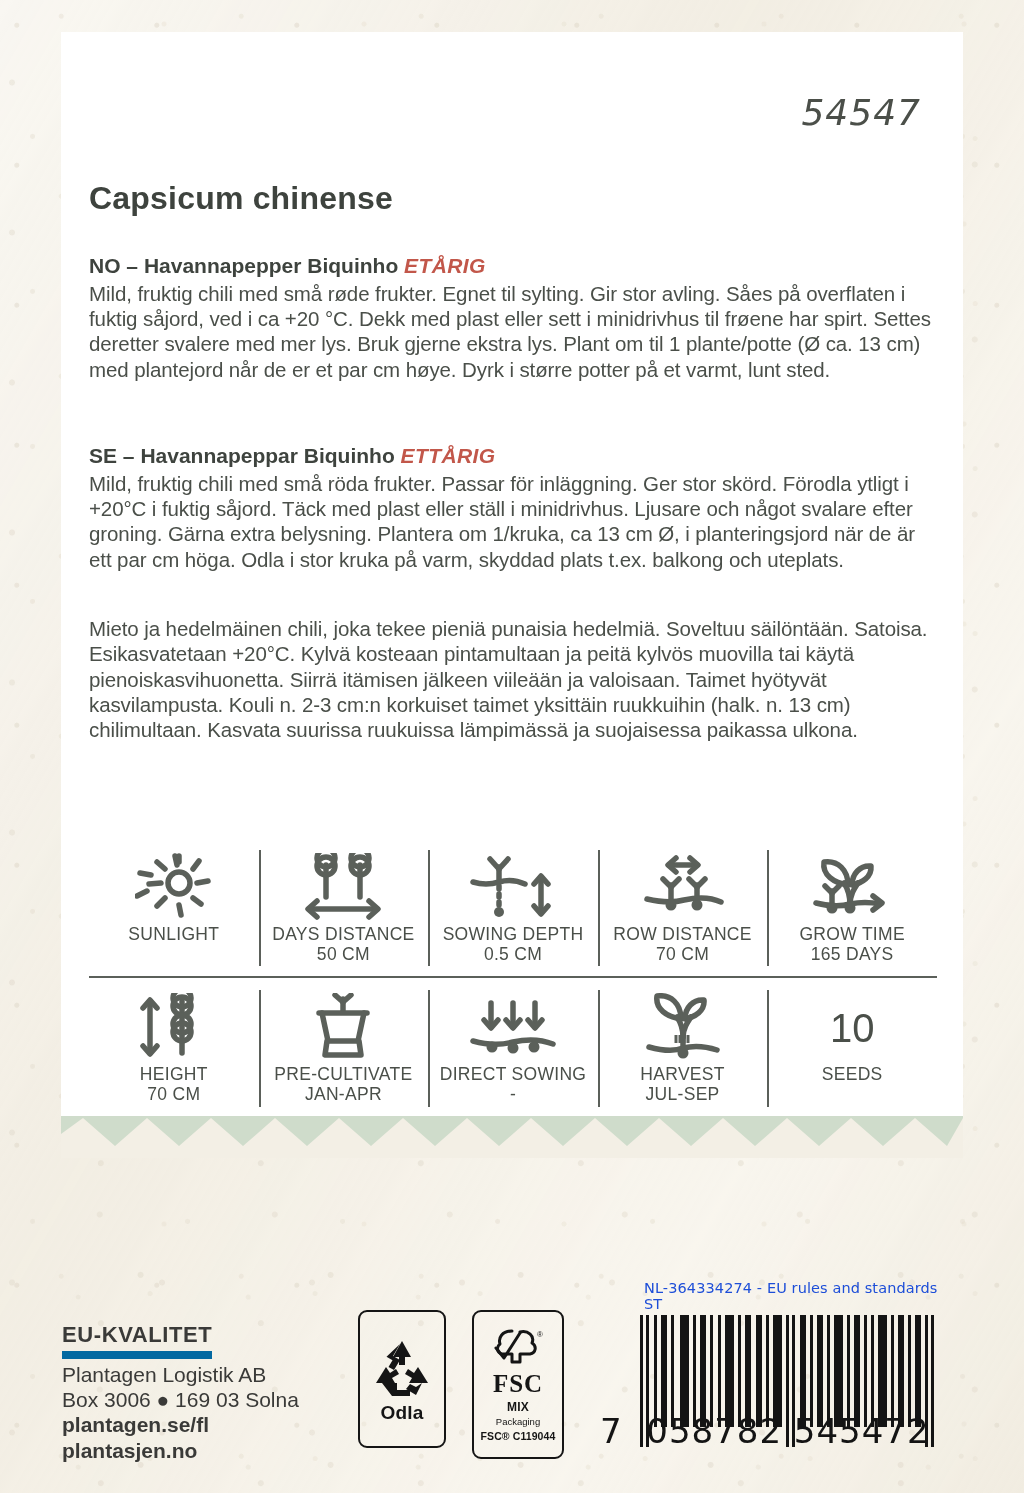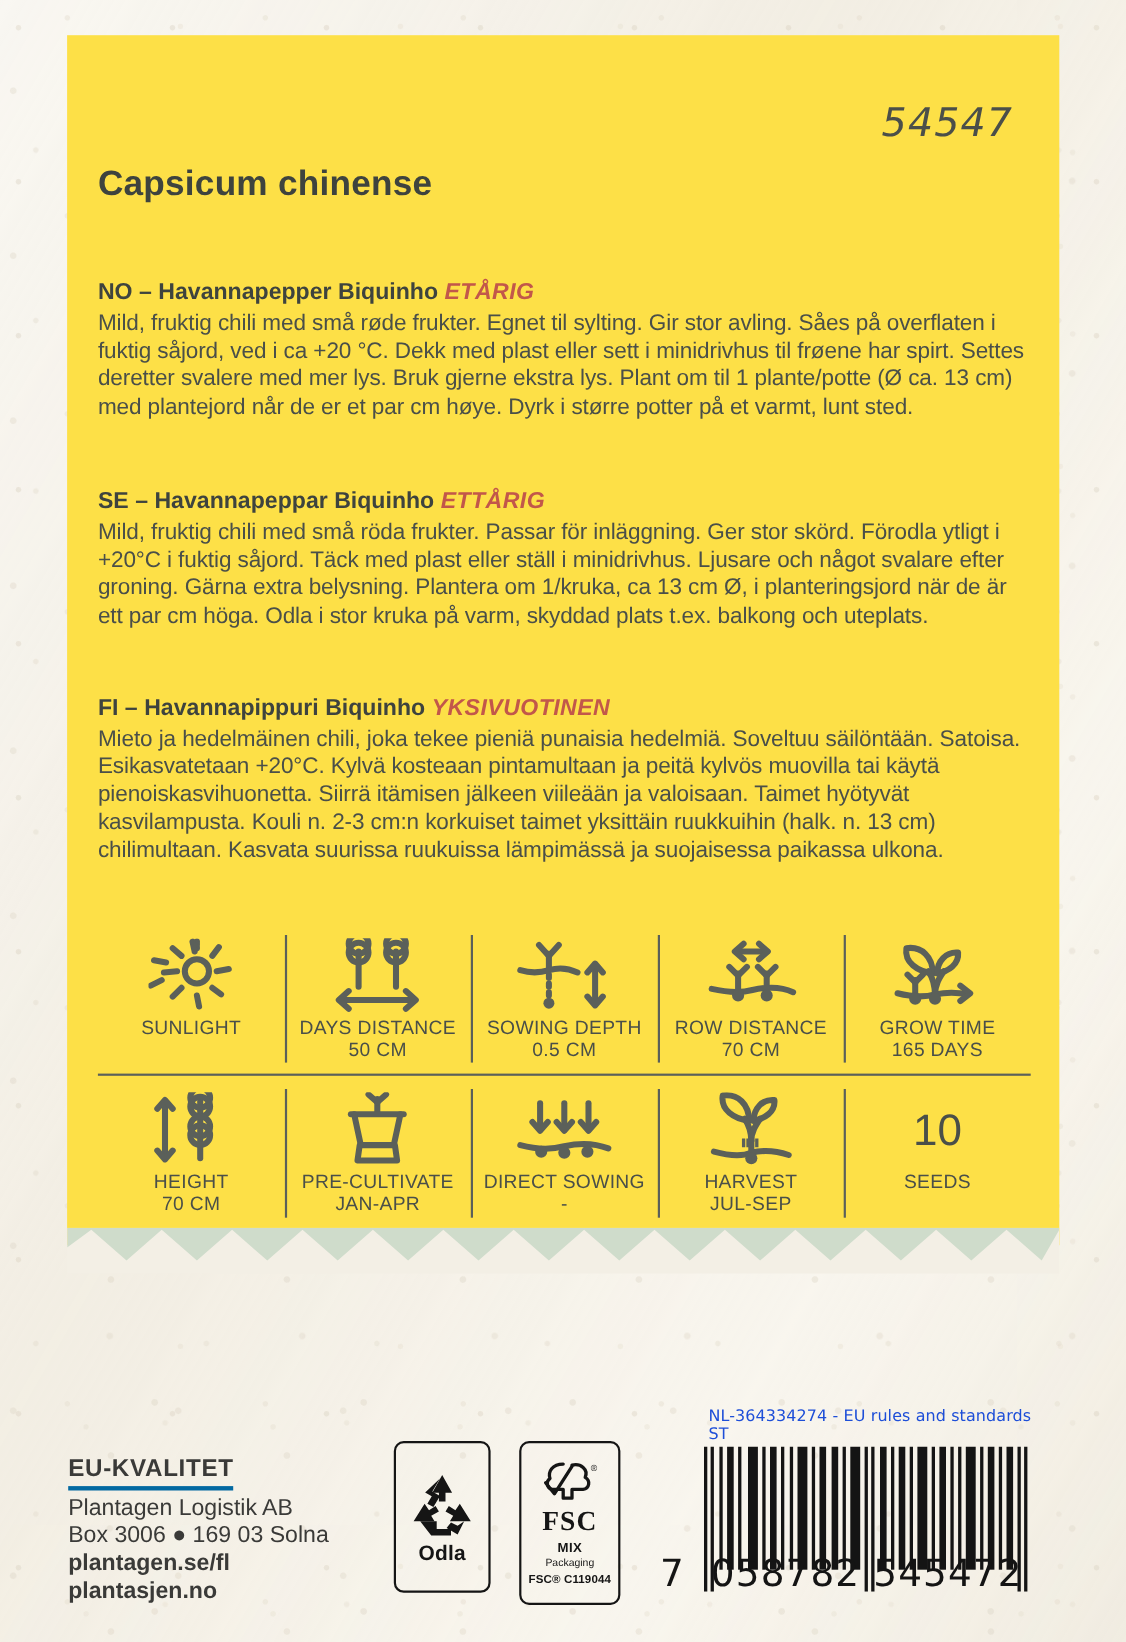--- a/index.html
+++ b/index.html
@@ -23,40 +23,40 @@
       radial-gradient(circle at 57% 94%, rgba(212,203,186,.30) 0 2.5px, transparent 3.5px),
       radial-gradient(circle at 91% 84%, rgba(224,216,199,.32) 0 2px, transparent 3px),
       linear-gradient(120deg, rgba(255,255,255,.55) 0%, rgba(240,234,221,.25) 40%, rgba(255,253,248,.5) 75%, rgba(236,230,216,.3) 100%);
     background-size: 140px 140px,180px 180px,160px 160px,200px 200px,150px 150px,170px 170px,190px 190px,155px 155px,175px 175px,165px 165px, 100% 100%;
     opacity:.9;
   }
 
   
   #green-panel{
     position:absolute;left:61px;top:32px;width:902px;height:1100px;
-    background:#fde047;
+    background:#ffffff;
   }
   
   #zigzag{
     position:absolute;left:61px;top:1116px;width:902px;height:42px;
     background:#f3efe5;
     -webkit-mask-image:
       linear-gradient(#000,#000);
   }
   #zigzag svg{display:block;}
 
   #code-number{
     position:absolute;right:42px;top:60px;
     font-size:36px;font-weight:400;color:#4b4f49;
     font-style:italic;letter-spacing:1px;
     font-family:"DejaVu Sans",sans-serif;
   }
 
   #latin-name{
-    position:absolute;left:28px;top:116px;
+    position:absolute;left:28px;top:148px;
     font-size:32px;font-weight:700;color:#3e433e;letter-spacing:.2px;
   }
 
   .lang-block{position:absolute;left:28px;width:848px;}
   .lang-head{
     font-size:21px;font-weight:700;color:#3e433e;margin:16px 0 2px 0;line-height:1.18;
   }
   .lang-head .annual{
     color:#c2574a;font-style:italic;font-weight:700;letter-spacing:.4px;
   }
@@ -96,21 +96,21 @@
   }
 
   
   #footer{position:absolute;left:0;top:1270px;width:1024px;height:223px;}
 
   #company-info{
     position:absolute;left:62px;top:52px;width:300px;color:#3a3a38;
   }
   #eu-quality{
     font-size:22px;font-weight:700;letter-spacing:.6px;line-height:1.18;
-    padding-bottom:3px;border-bottom:4px solid #0369a1;display:inline-block;
+    padding-bottom:3px;border-bottom:8px solid #0369a1;display:inline-block;
     margin-bottom:3px;
   }
   .ci-line{font-size:21px;line-height:1.2;color:#3a3a38;}
   .ci-line.bold{font-weight:700;}
 
   #logos{position:absolute;left:358px;top:40px;display:flex;gap:26px;align-items:flex-start;}
   .logo-box{
     border:2px solid #151515;border-radius:9px;background:transparent;
     display:flex;flex-direction:column;align-items:center;justify-content:center;
   }
@@ -160,26 +160,20 @@
     <div class="lang-head">
       <span>SE</span>
       <span>–</span>
       <span>Havannapeppar Biquinho</span>
       <span class="annual">ETTÅRIG</span>
     </div>
     <p class="lang-body">Mild, fruktig chili med små röda frukter. Passar för inläggning. Ger stor skörd. Förodla ytligt i +20°C i fuktig såjord. Täck med plast eller ställ i minidrivhus. Ljusare och något svalare efter groning. Gärna extra belysning. Plantera om 1/kruka, ca 13 cm Ø, i planteringsjord när de är ett par cm höga. Odla i stor kruka på varm, skyddad plats t.ex. balkong och uteplats.</p>
   </div>
 
   <div class="lang-block" id="block-fi">
-    <div class="lang-head">
-      <span>FI</span>
-      <span>–</span>
-      <span>Havannapippuri Biquinho</span>
-      <span class="annual">YKSIVUOTINEN</span>
-    </div>
     <p class="lang-body">Mieto ja hedelmäinen chili, joka tekee pieniä punaisia hedelmiä. Soveltuu säilöntään. Satoisa. Esikasvatetaan +20°C. Kylvä kosteaan pintamultaan ja peitä kylvös muovilla tai käytä pienoiskasvihuonetta. Siirrä itämisen jälkeen viileään ja valoisaan. Taimet hyötyvät kasvilampusta. Kouli n. 2-3 cm:n korkuiset taimet yksittäin ruukkuihin (halk. n. 13 cm) chilimultaan. Kasvata suurissa ruukuissa lämpimässä ja suojaisessa paikassa ulkona.</p>
   </div>
 
   <div id="icon-grid">
 
     <div class="icon-row">
 
       <div class="icon-cell">
         <div class="ico">
           <svg width="78" height="70" viewBox="0 0 78 70">

